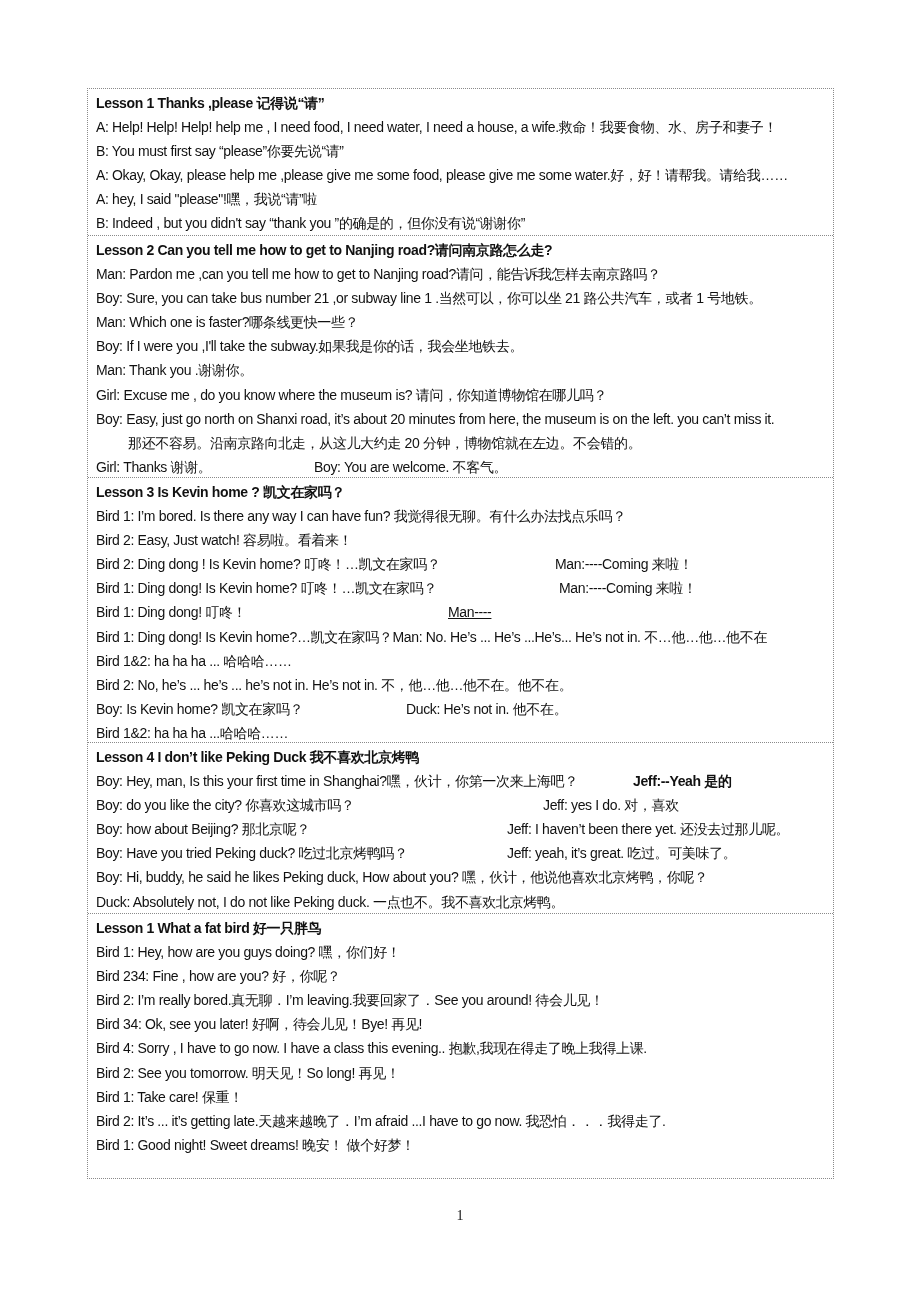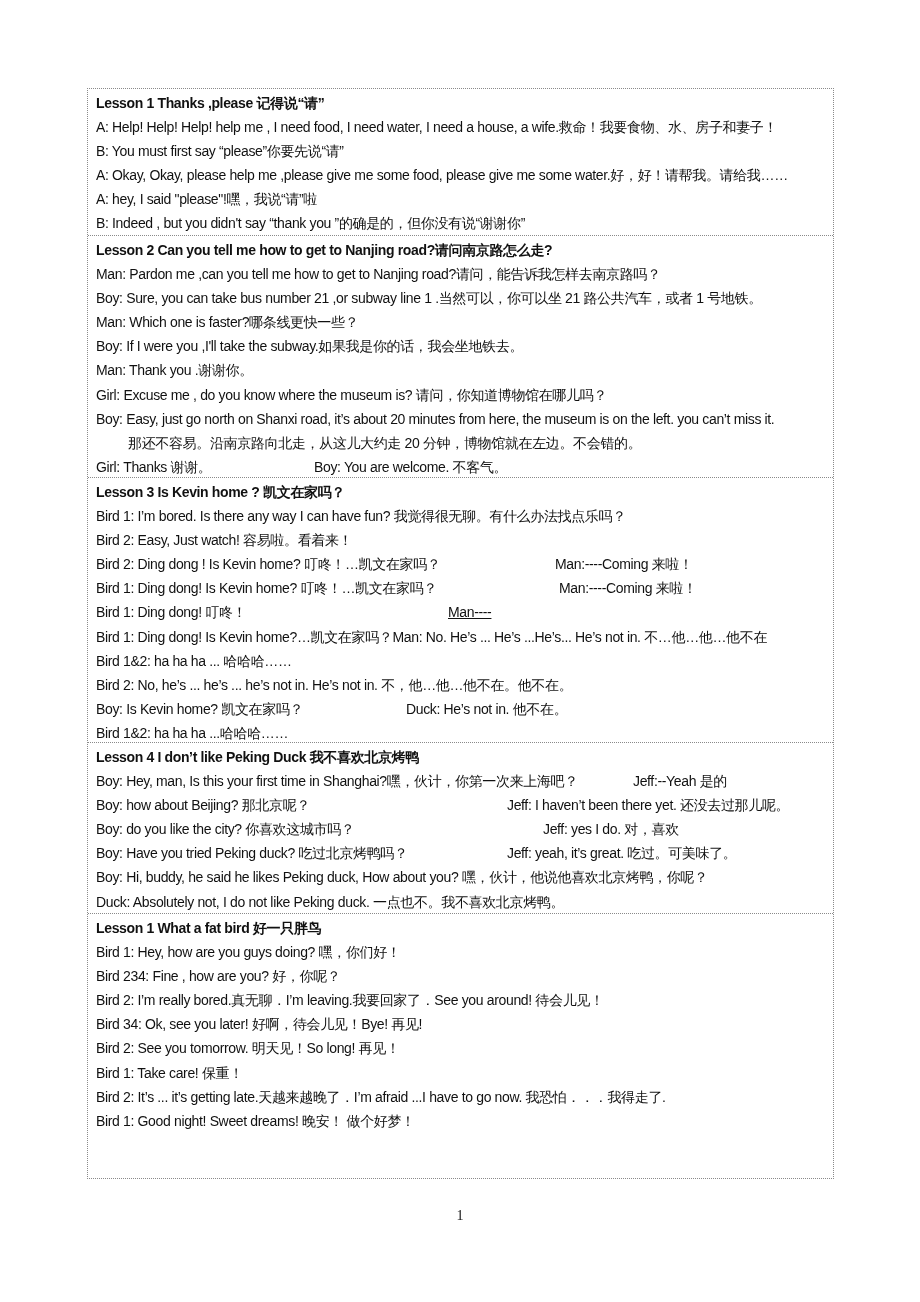--- a/index.html
+++ b/index.html
@@ -66,44 +66,45 @@
       <span>Boy: Is Kevin home?  凯文在家吗？</span>
       <span class="r" style="left:310px;">Duck: He’s not in.  他不在。</span>
     </div>
     <div class="line">Bird 1&amp;2: ha ha ha ...哈哈哈……</div>
   </div>
 
   <div class="cell" style="height:171px;">
     <div class="line title">Lesson 4 I don’t like Peking Duck 我不喜欢北京烤鸭</div>
     <div class="line">
       <span>Boy: Hey, man, Is this your first time in Shanghai?嘿，伙计，你第一次来上海吧？</span>
-      <span class="r" style="left:537px;">Jeff:--Yeah  是的</span>
+      <span class="r" style="left:537px;font-weight:bold;">Jeff:--Yeah  是的</span>
+    </div>
+    <div class="line">
+      <span>Boy: do you like the city?  你喜欢这城市吗？</span>
+      <span class="r" style="left:447px;">Jeff: yes I do.  对，喜欢</span>
     </div>
     <div class="line">
       <span>Boy: how about Beijing?  那北京呢？</span>
       <span class="r" style="left:411px;">Jeff: I haven’t been there yet.  还没去过那儿呢。</span>
-    </div>
-    <div class="line">
-      <span>Boy: do you like the city?  你喜欢这城市吗？</span>
-      <span class="r" style="left:447px;">Jeff: yes I do.  对，喜欢</span>
     </div>
     <div class="line">
       <span>Boy: Have you tried Peking duck?  吃过北京烤鸭吗？</span>
       <span class="r" style="left:411px;">Jeff: yeah, it’s great.  吃过。可美味了。</span>
     </div>
     <div class="line">Boy: Hi, buddy, he said he likes Peking duck, How about you?  嘿，伙计，他说他喜欢北京烤鸭，你呢？</div>
     <div class="line">Duck: Absolutely not, I do not like Peking duck.  一点也不。我不喜欢北京烤鸭。</div>
   </div>
 
   <div class="cell" style="height:264px;">
     <div class="line title">Lesson 1 What a fat bird  好一只胖鸟</div>
     <div class="line">Bird 1: Hey, how are you guys doing?    嘿，你们好！</div>
     <div class="line">Bird 234: Fine , how are you?  好，你呢？</div>
     <div class="line">Bird 2: I’m really bored.真无聊．I’m leaving.我要回家了．See you around!  待会儿见！</div>
     <div class="line">Bird 34: Ok, see you later!    好啊，待会儿见！Bye!  再见!</div>
+    <div class="line">Bird 4: Sorry , I have to go now. I have a class this evening..  抱歉,我现在得走了晚上我得上课.</div>
     <div class="line">Bird 2: See you tomorrow.  明天见！So long!  再见！</div>
     <div class="line">Bird 1: Take care!  保重！</div>
     <div class="line">Bird 2: It’s ... it’s getting late.天越来越晚了．I’m afraid ...I have to go now.    我恐怕．．．我得走了.</div>
     <div class="line">Bird 1: Good night! Sweet dreams!  晚安！      做个好梦！</div>
   </div>
 
 </div>
 
 <div class="page-num">1</div>
 

